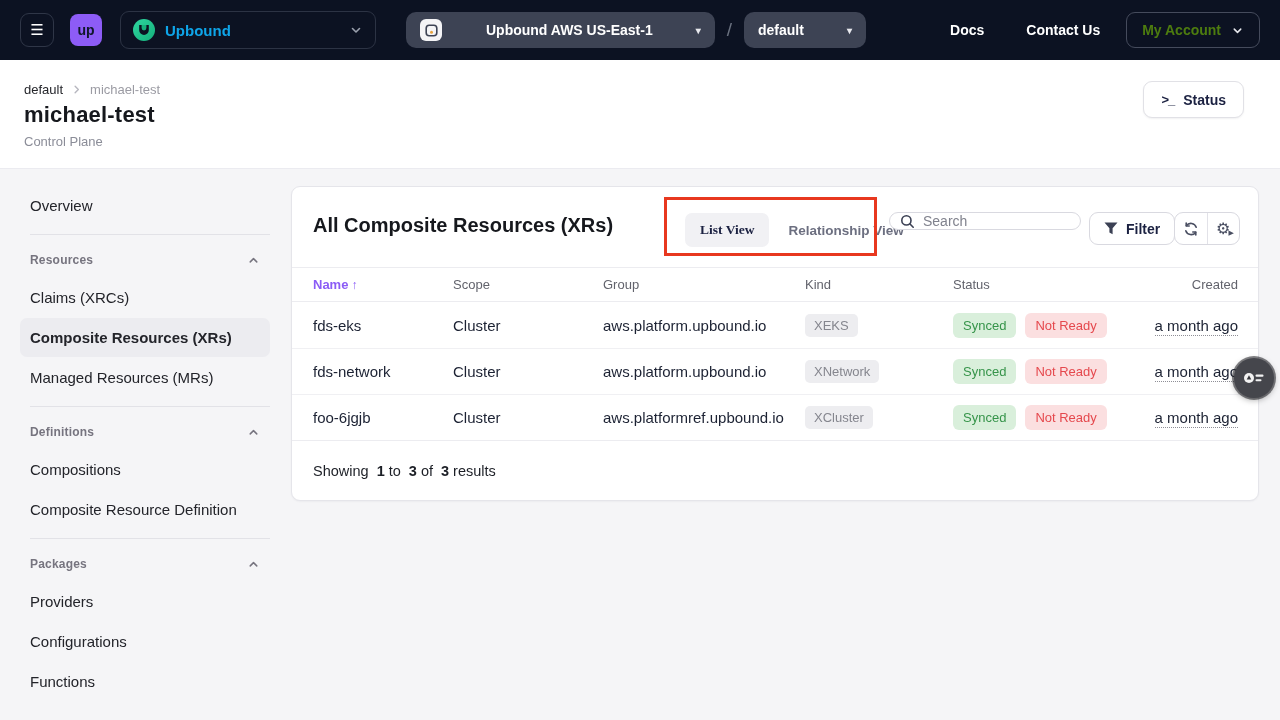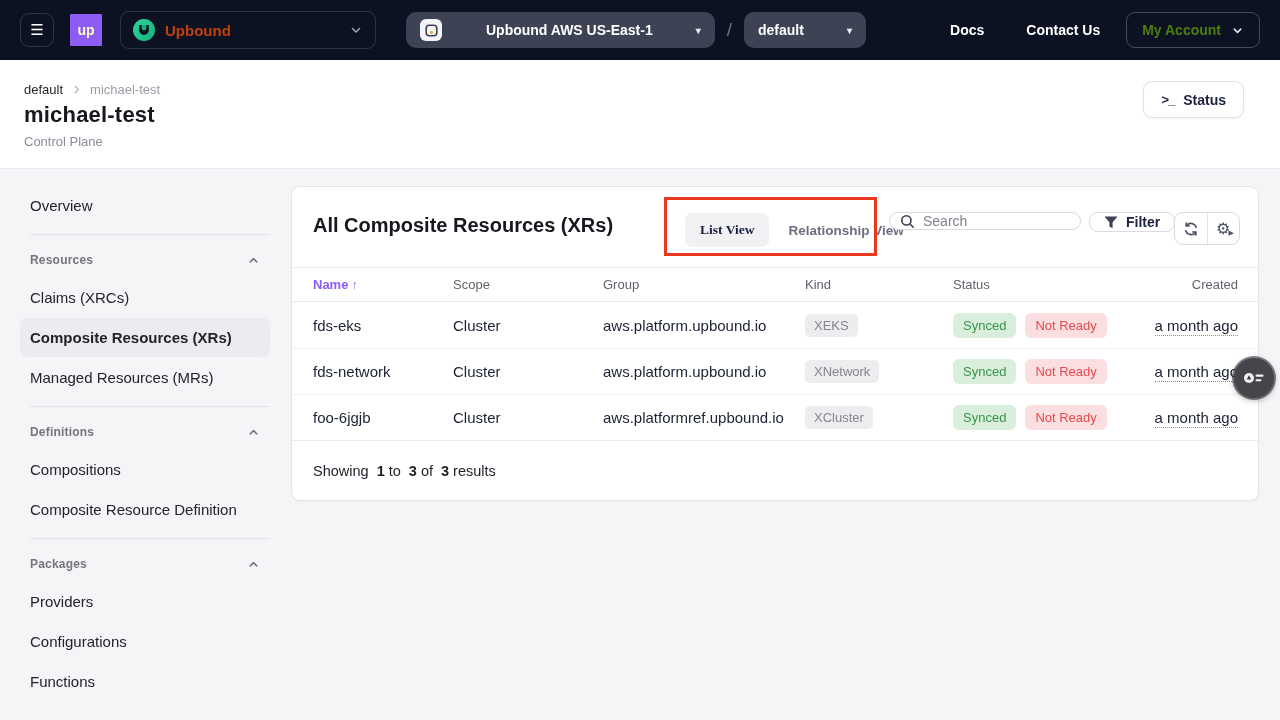--- a/index.html
+++ b/index.html
@@ -16,28 +16,28 @@
   .navbar {
     position:absolute; top:0; left:0; width:1280px; height:60px;
     background:#0c1222; display:flex; align-items:center; padding:0 20px;
   }
   .hamburger-btn {
     width:34px; height:34px; border:1.5px solid #2f3647; border-radius:9px;
     display:flex; align-items:center; justify-content:center; color:#fff;
     font-size:15px; cursor:pointer; flex:0 0 auto;
   }
   .logo-badge {
-    width:32px; height:32px; background:#8d5cf6; border-radius:1px;
+    width:32px; height:32px; background:#8d5cf6; border-radius:8px;
     display:flex; align-items:center; justify-content:center;
-    color:#fef9c3; font-weight:700; font-size:14px; margin-left:16px; flex:0 0 auto;
+    color:#0f172a; font-weight:700; font-size:14px; margin-left:16px; flex:0 0 auto;
   }
   .org-selector {
     margin-left:18px; width:256px; height:38px; border:1px solid #2c3344;
     border-radius:9px; display:flex; align-items:center; padding:0 12px;
-    color:#c2410c; cursor:pointer; flex:0 0 auto;
+    color:#0ea5e9; cursor:pointer; flex:0 0 auto;
   }
   .org-selector .org-label { font-weight:700; font-size:15px; margin-left:10px; }
   .org-selector .chev { margin-left:auto; }
   .green-orb { width:22px; height:22px; flex:0 0 auto; }
   .nav-pill {
     background:#3d4354; border-radius:10px; height:36px; display:flex;
     align-items:center; padding:0 14px; color:#fff; font-weight:700;
     font-size:14px; cursor:pointer; flex:0 0 auto;gap:34px;
   }
   .ctp-pill { margin-left:30px; }
@@ -109,21 +109,21 @@
     border:1px solid #d9d9e0; border-radius:9px; display:flex; align-items:center;
     padding:0 10px; background:#fff;
   }
   .search-box input {
     border:0; outline:0; font-size:14px; margin-left:8px; width:140px;
     font-family:"Liberation Sans", sans-serif; color:#1c1f26; background:transparent;
   }
   .search-box input::placeholder { color:#80828d; }
 
   .filter-btn {
-    position:absolute; left:797px; top:25px; height:20px; padding:0 14px;
+    position:absolute; left:797px; top:25px; height:33px; padding:0 14px;
     border:1px solid #d9d9e0; border-radius:9px; background:#fff;
     display:flex; align-items:center; gap:8px; cursor:pointer;
     font-size:14px; font-weight:800; color:#1b2141;
   }
   .icon-group {
     position:absolute; left:882px; top:25px; width:66px; height:33px;
     border:1px solid #d9d9e0; border-radius:9px; background:#fff;
     display:flex; overflow:hidden;
   }
   .icon-btn { flex:1; display:flex; align-items:center; justify-content:center; cursor:pointer; position:relative; }

